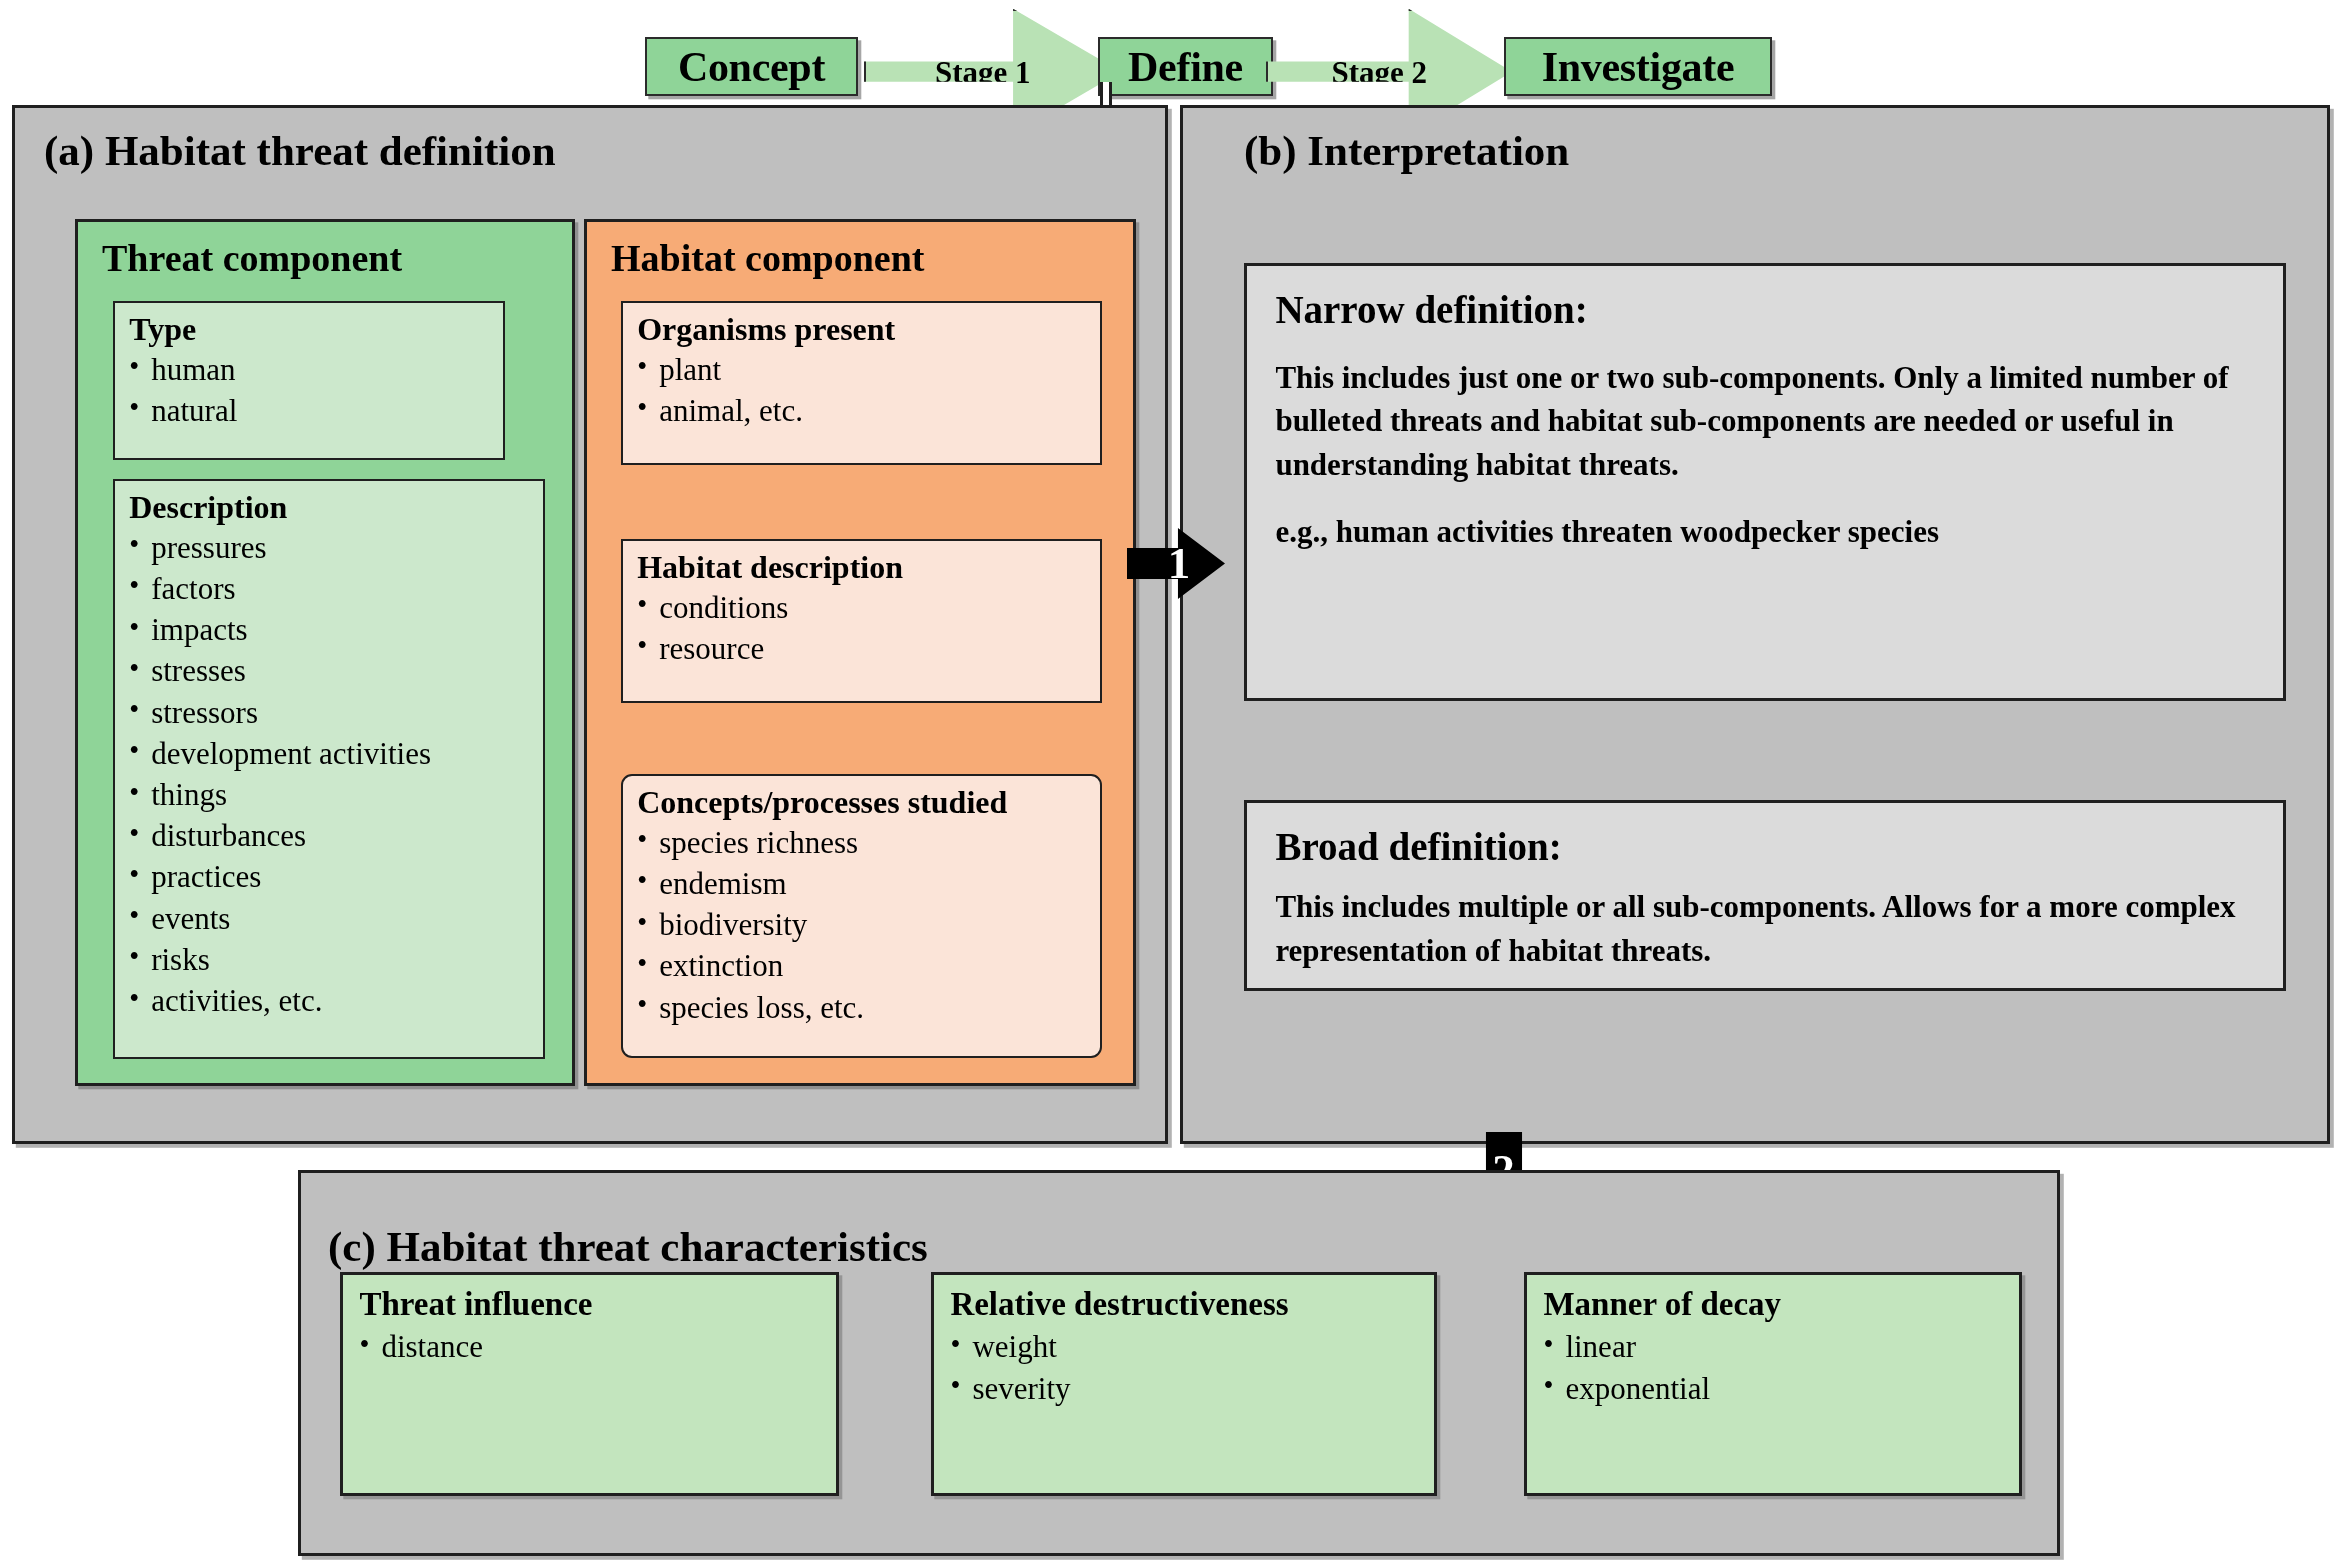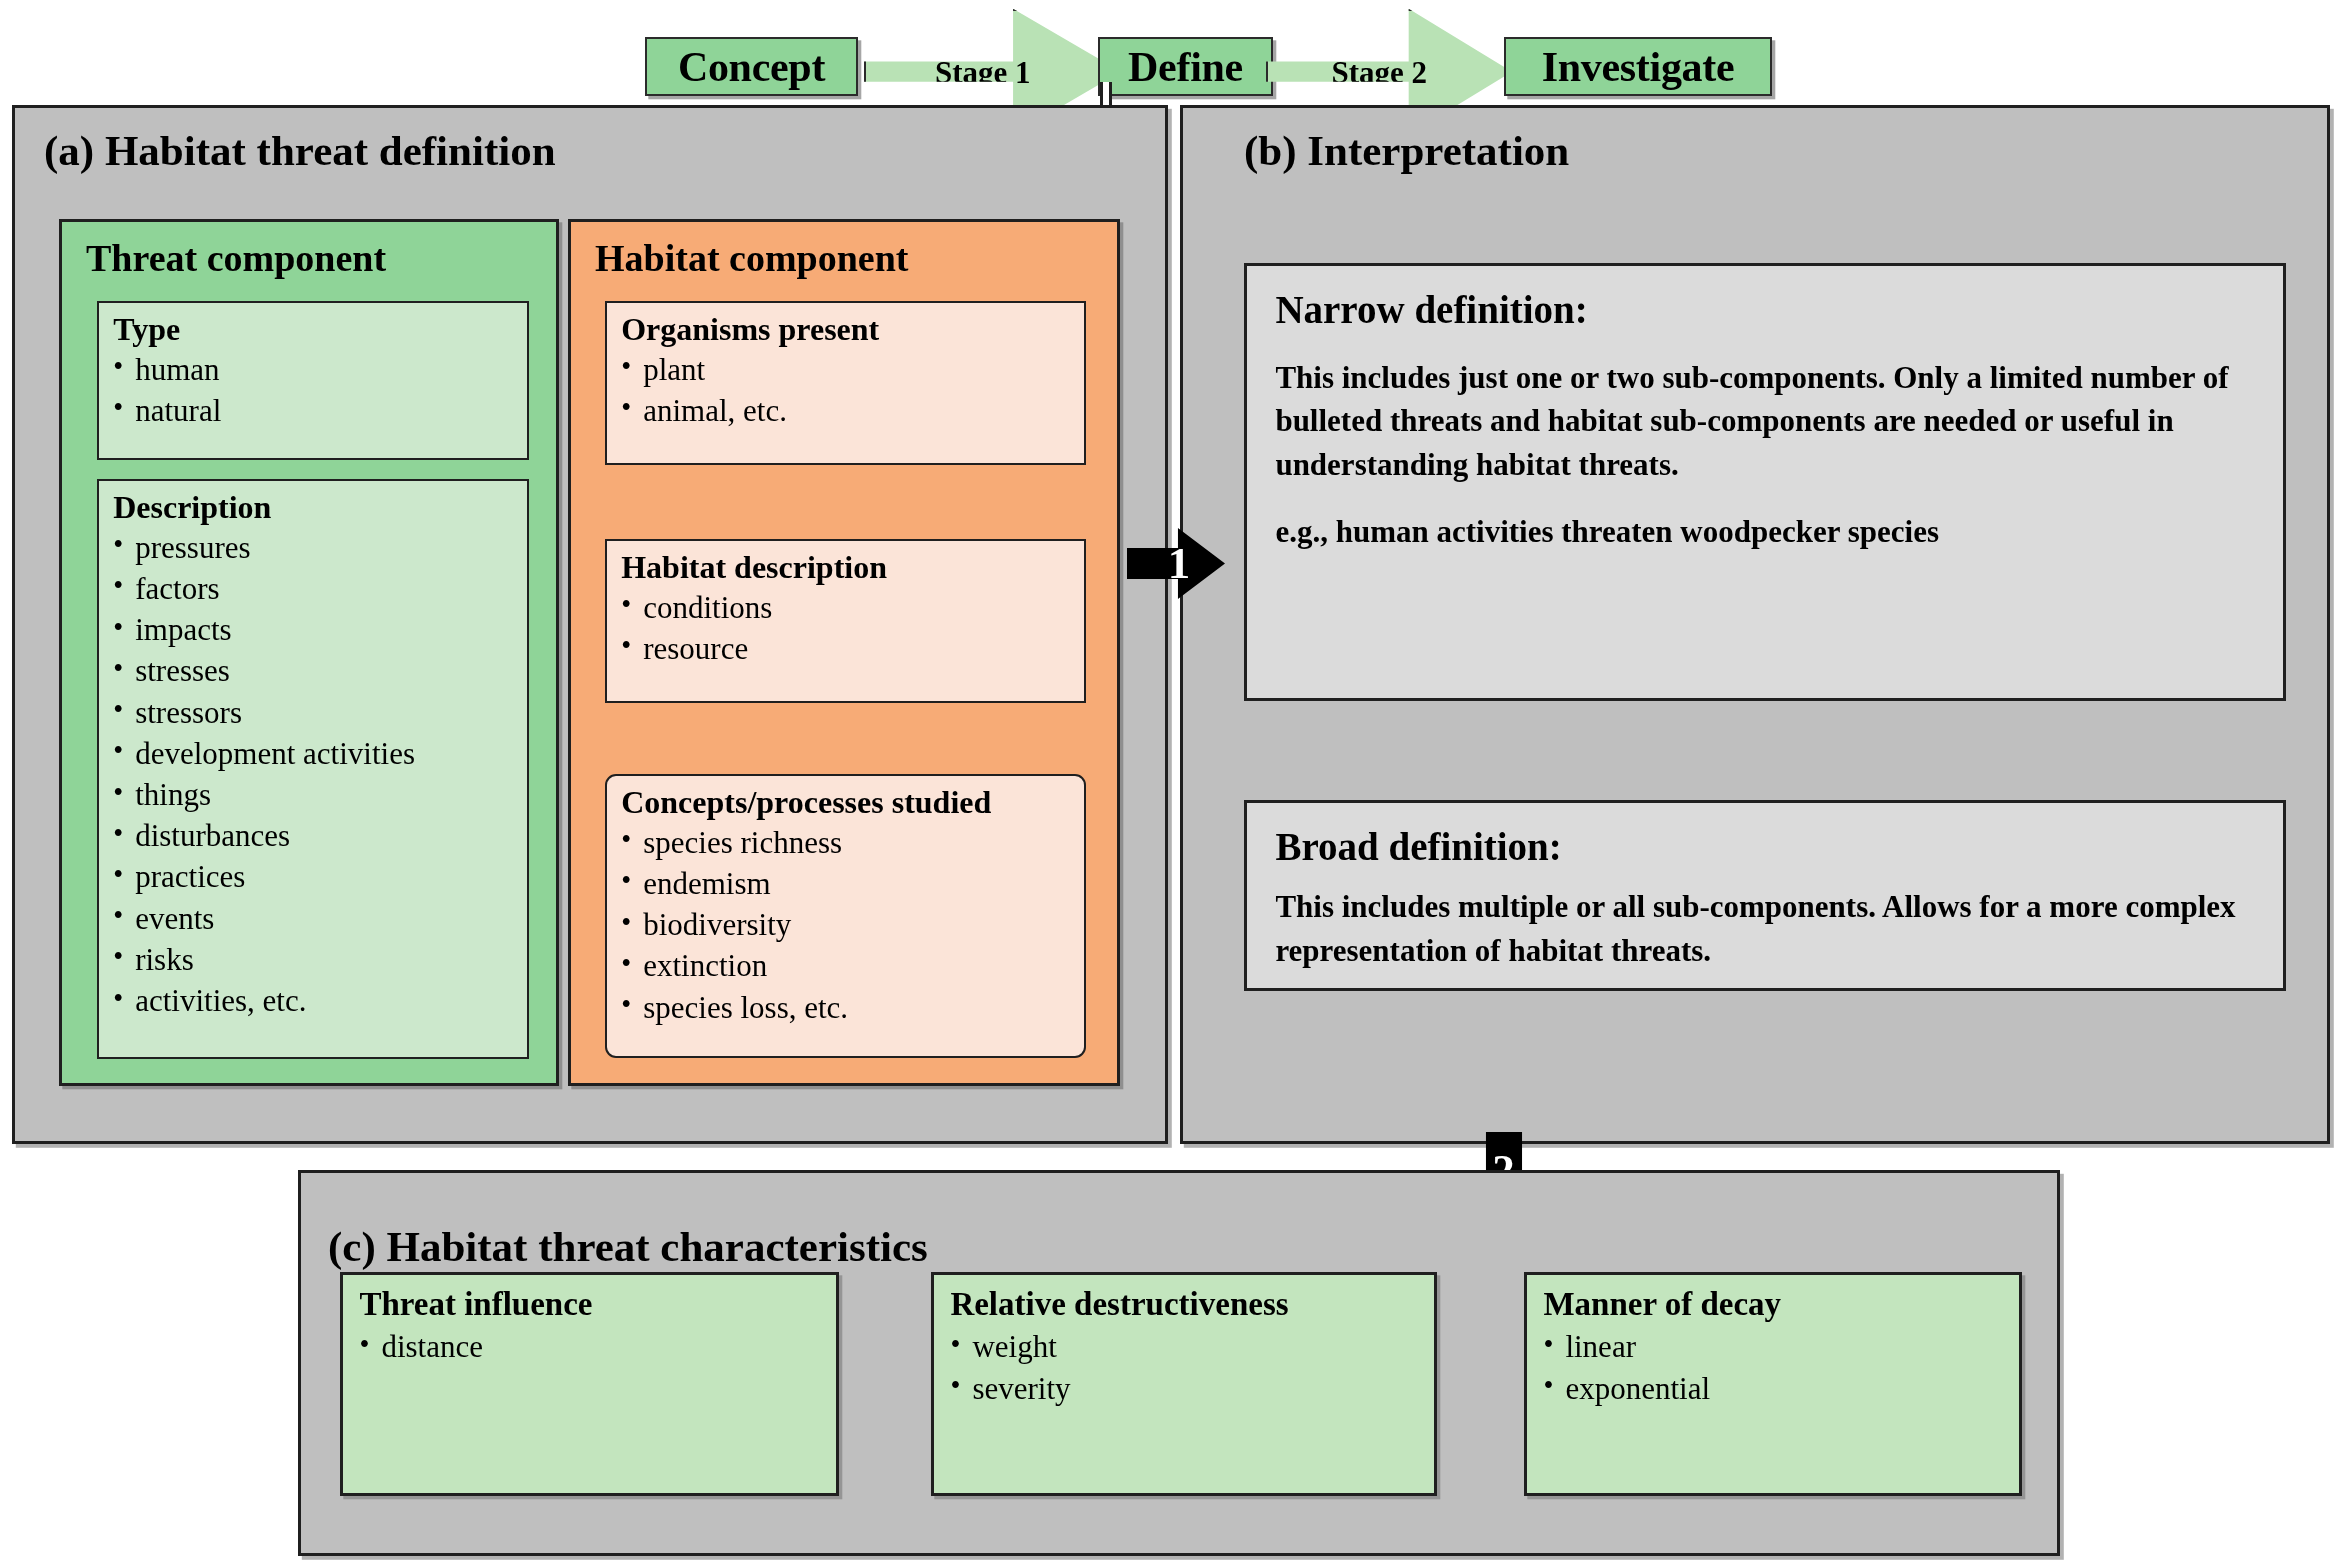--- a/index.html
+++ b/index.html
@@ -58,20 +58,21 @@
     position:absolute;font-weight:bold;font-size:43px;white-space:nowrap;
   }
   #title-a{left:44px;top:126px;}
   #title-b{left:1244px;top:126px;}
   #title-c{left:328px;top:1222px;}
 
   
   .component-col{
     position:absolute;border:3.3px solid #1f1f1f;box-sizing:border-box;
     box-shadow:3.3px 3.3px 0 rgba(0,0,0,0.25);
+    margin-left:16px;
   }
   #threat-component{left:59px;top:219px;width:500px;height:867px;background:#8FD498;}
   #habitat-component{left:568px;top:219px;width:552px;height:867px;background:#F7AB76;}
   .component-heading{
     position:absolute;left:24px;top:14.2px;font-weight:bold;font-size:38px;white-space:nowrap;
   }
 
   .sub-box{
     position:absolute;border:2.7px solid #1f1f1f;box-sizing:border-box;
     padding:8.8px 14.2px 11px 14.2px;
@@ -80,21 +81,21 @@
   .sub-box.peach{background:#FBE4D8;}
   .sub-title{font-weight:bold;font-size:32px;line-height:1.12;margin:0 0 1.1px 0;white-space:nowrap;}
   .bullets{list-style:none;margin:0;padding:0;}
   .bullets li{
     font-size:31px;line-height:1.33;white-space:nowrap;position:relative;padding-left:22px;
   }
   .bullets li::before{
     content:"\2022";position:absolute;left:0;top:-0.5px;font-size:28.4px;
   }
 
-  #box-type{left:35px;top:79px;width:432px;height:159px;}
+  #box-type{left:35px;top:79px;width:392px;height:159px;}
   #box-description{left:35px;top:257px;width:432px;height:580px;}
   #box-organisms{left:34px;top:79px;width:481px;height:164px;}
   #box-habitat-desc{left:34px;top:317px;width:481px;height:164px;}
   #box-concepts{left:34px;top:552px;width:481px;height:284px;border-radius:11px;}
 
   
   .def-card{
     position:absolute;background:#DBDBDB;border:3.3px solid #1f1f1f;box-sizing:border-box;
     padding:21px 28.4px;
   }

